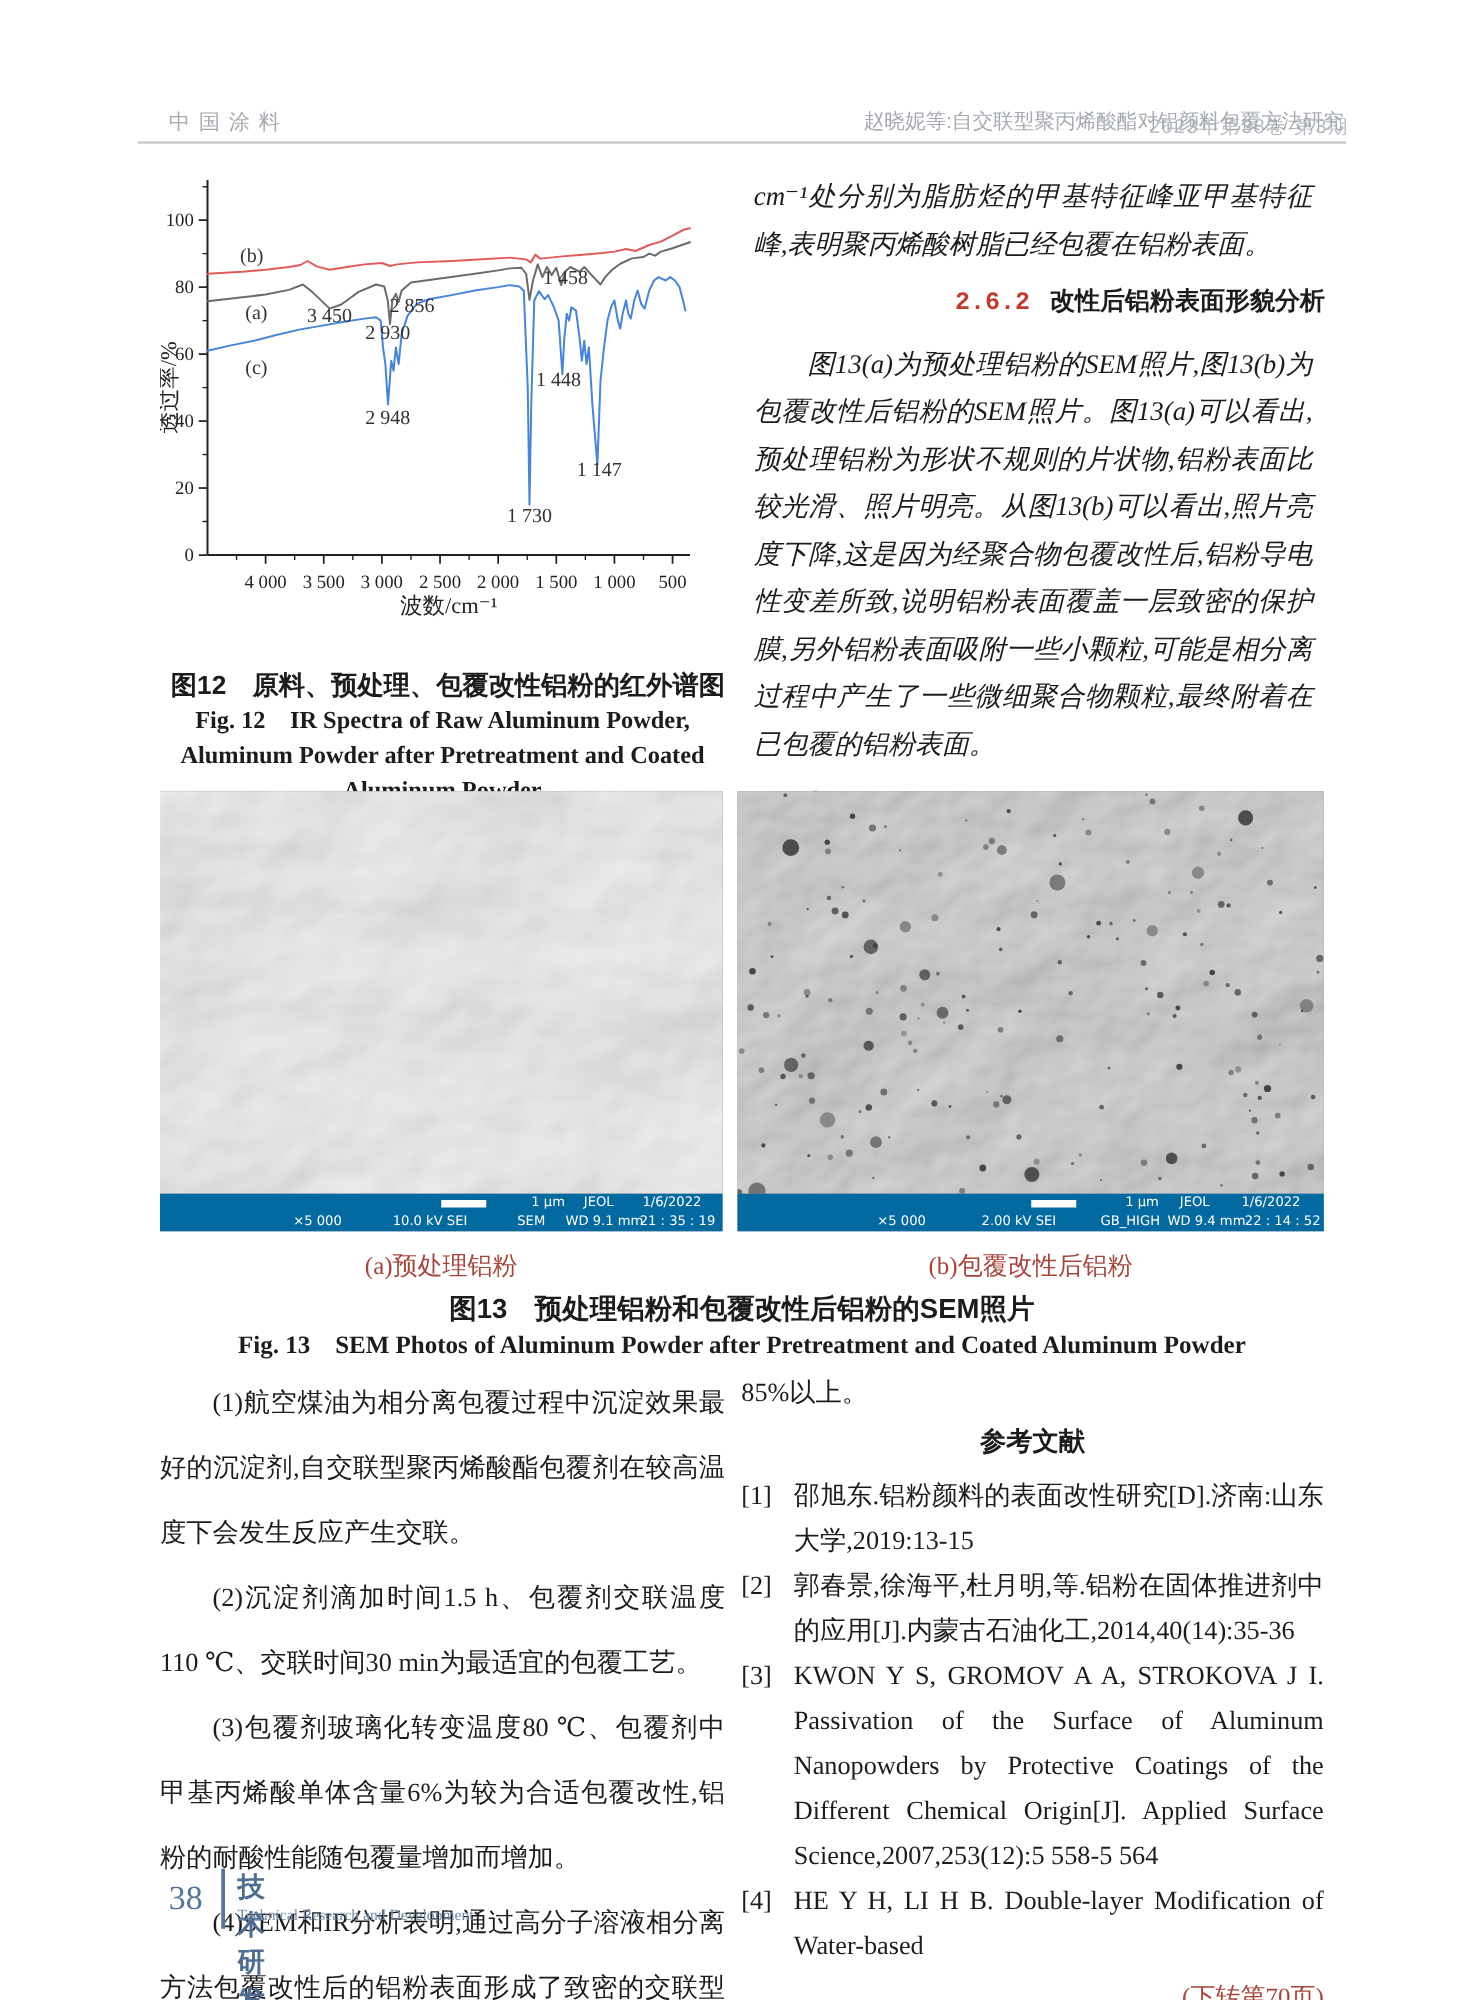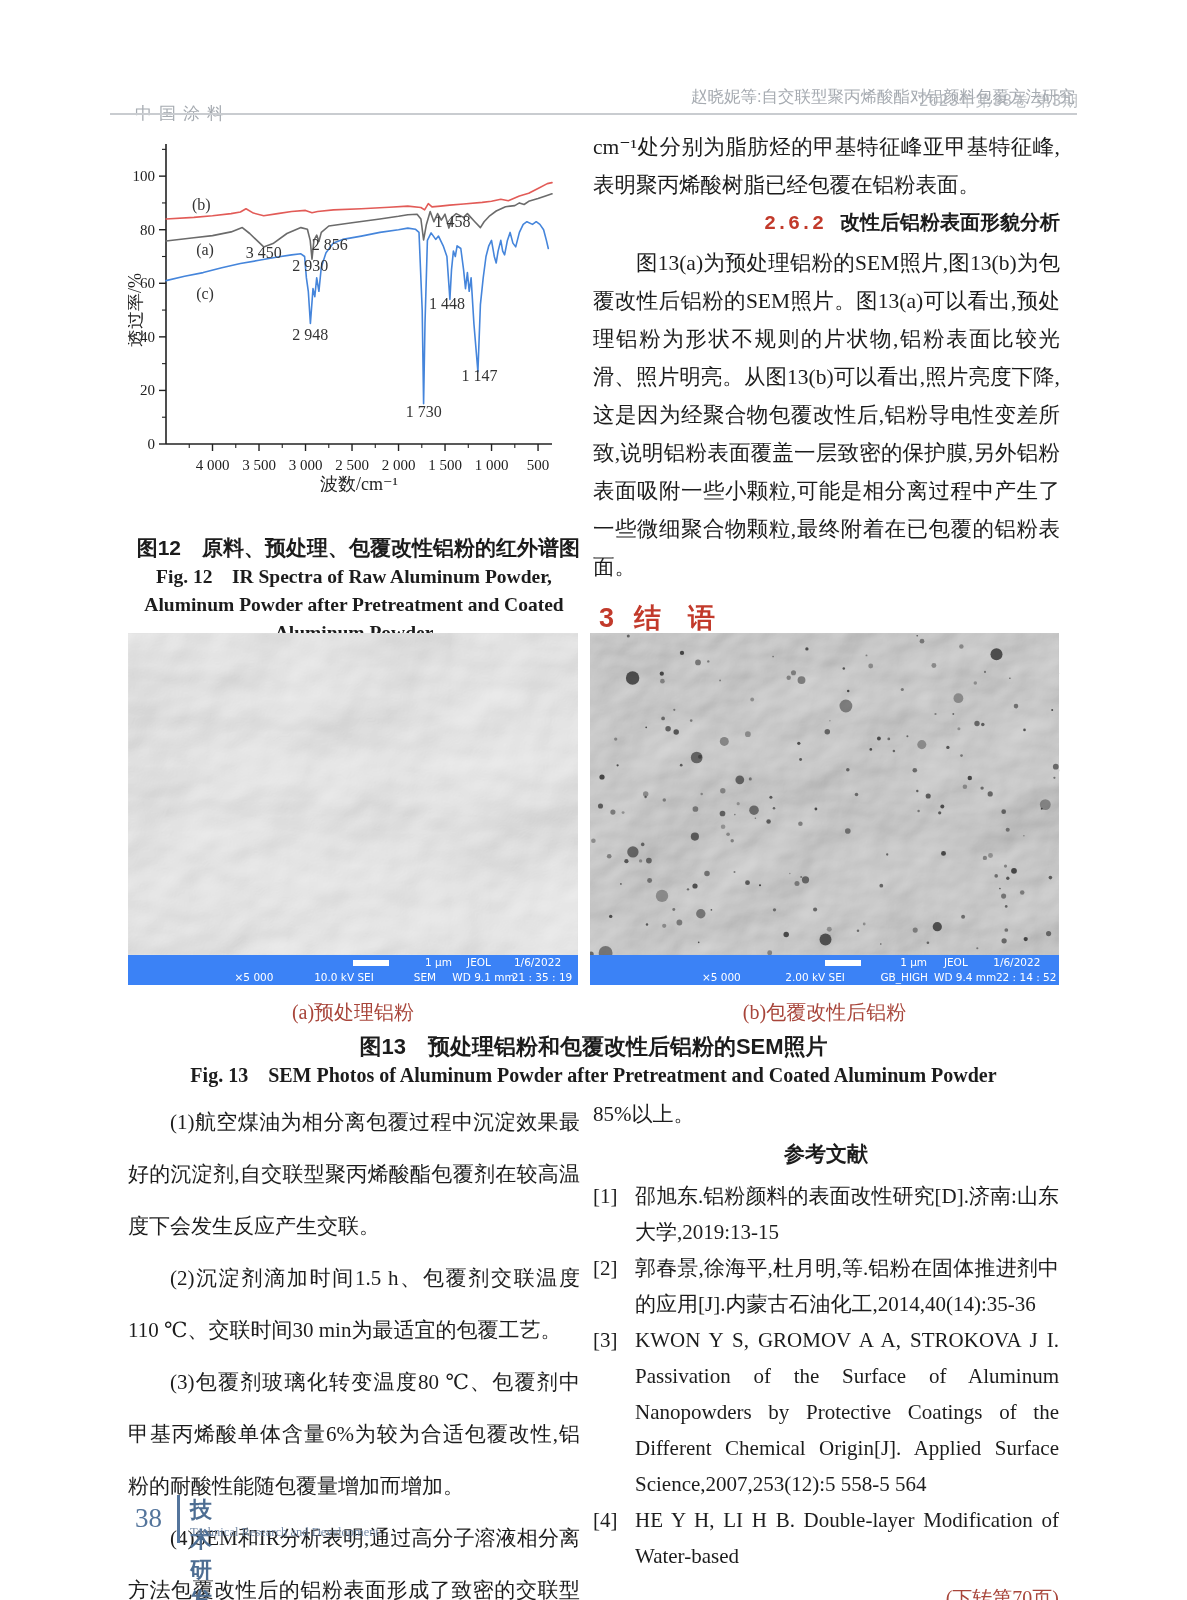--- a/index.html
+++ b/index.html
@@ -1,48 +1,48 @@
 <!DOCTYPE html>
 <html><head>
 <meta charset="utf-8">
 <style>
   html,body{margin:0;padding:0;background:#ffffff;}
   .page{position:relative;width:1187px;height:1600px;background:#fff;overflow:hidden;
         font-family:"Liberation Serif","DejaVu Serif",serif;color:#1c1c1c;}
   
-  .hdr-journal{position:absolute;left:135px;top:102px;font-size:17px;letter-spacing:7px;color:#a6abb1;
+  .hdr-journal{position:absolute;left:135px;top:86px;font-size:17px;letter-spacing:7px;color:#a6abb1;
                font-family:"Liberation Sans","DejaVu Sans",sans-serif;}
   .hdr-right{position:absolute;right:112px;top:86px;height:26px;color:#a6abb1;
              font-family:"Liberation Sans","DejaVu Sans",sans-serif;font-size:16.5px;white-space:nowrap;}
   .hdr-overlay{position:absolute;right:-4px;top:5px;color:#a6abb1;opacity:.8;font-size:16px;letter-spacing:1px;}
   .hdr-rule{position:absolute;left:110px;top:113px;width:967px;height:0;border-top:2px solid #c9ccd0;}
   
   .col-right-top{position:absolute;left:593px;top:128px;width:467px;font-size:21.5px;line-height:38px;
                  text-align:justify;}
-  .col-right-top p{margin:0;}
+  .col-right-top p{margin:10px;font-style:italic;}
   .indent{text-indent:2em;}
   .h262{font-family:Liberation Mono, monospace;font-weight:bold;font-size:20px;
         margin:1px 0;line-height:38px;text-align:right;}
   .h262 .num{color:#c23a2b;margin-right:16px;}
   .h3sec{font-family:"Liberation Sans","DejaVu Sans",sans-serif;font-weight:bold;font-size:27px;
          color:#c23a2b;margin:12px 0 8px 6px;line-height:40px;text-align:left;}
   .h3sec .num{margin-right:20px;}
   
   .chart-wrap{position:absolute;left:128px;top:138px;width:452px;height:368px;}
   .fig-sub{position:absolute;left:128px;top:503px;width:452px;text-align:center;color:#a8453a;font-size:19px;}
   .fig-zh{position:absolute;left:128px;top:534px;width:452px;text-align:right;font-weight:bold;font-size:21px;
           font-family:"Liberation Sans","DejaVu Sans",sans-serif;}
   .fig-en{position:absolute;left:122px;top:563px;width:464px;text-align:center;font-weight:bold;font-size:19.5px;
           line-height:28px;}
   
   .sem{position:absolute;top:633px;background:#7e7e7e;}
   .sem svg{display:block;}
   .sem-a{left:128px;width:450px;}
   .sem-b{left:590px;width:469px;}
-  .sem-bar{position:relative;height:30px;background:#3b82f6;color:#fff;
+  .sem-bar{position:relative;height:30px;background:#0369a1;color:#fff;
            font-family:"DejaVu Sans",sans-serif;font-size:10.5px;}
   .sem-bar span{position:absolute;transform:translateX(-50%);white-space:nowrap;}
   .sb-r1{top:1px;}
   .sb-r2{top:16px;}
   .scalebar{position:absolute;left:54%;top:5px;width:36px;height:6px;background:#fff;transform:translateX(-50%);}
   .sem-cap{position:absolute;top:999px;color:#a8453a;font-size:20px;text-align:center;}
   .cap-a{left:128px;width:450px;}
   .cap-b{left:590px;width:469px;}
   .fig13-zh{position:absolute;left:128px;top:1032px;width:931px;text-align:center;font-weight:bold;font-size:22px;
             font-family:"Liberation Sans","DejaVu Sans",sans-serif;}

